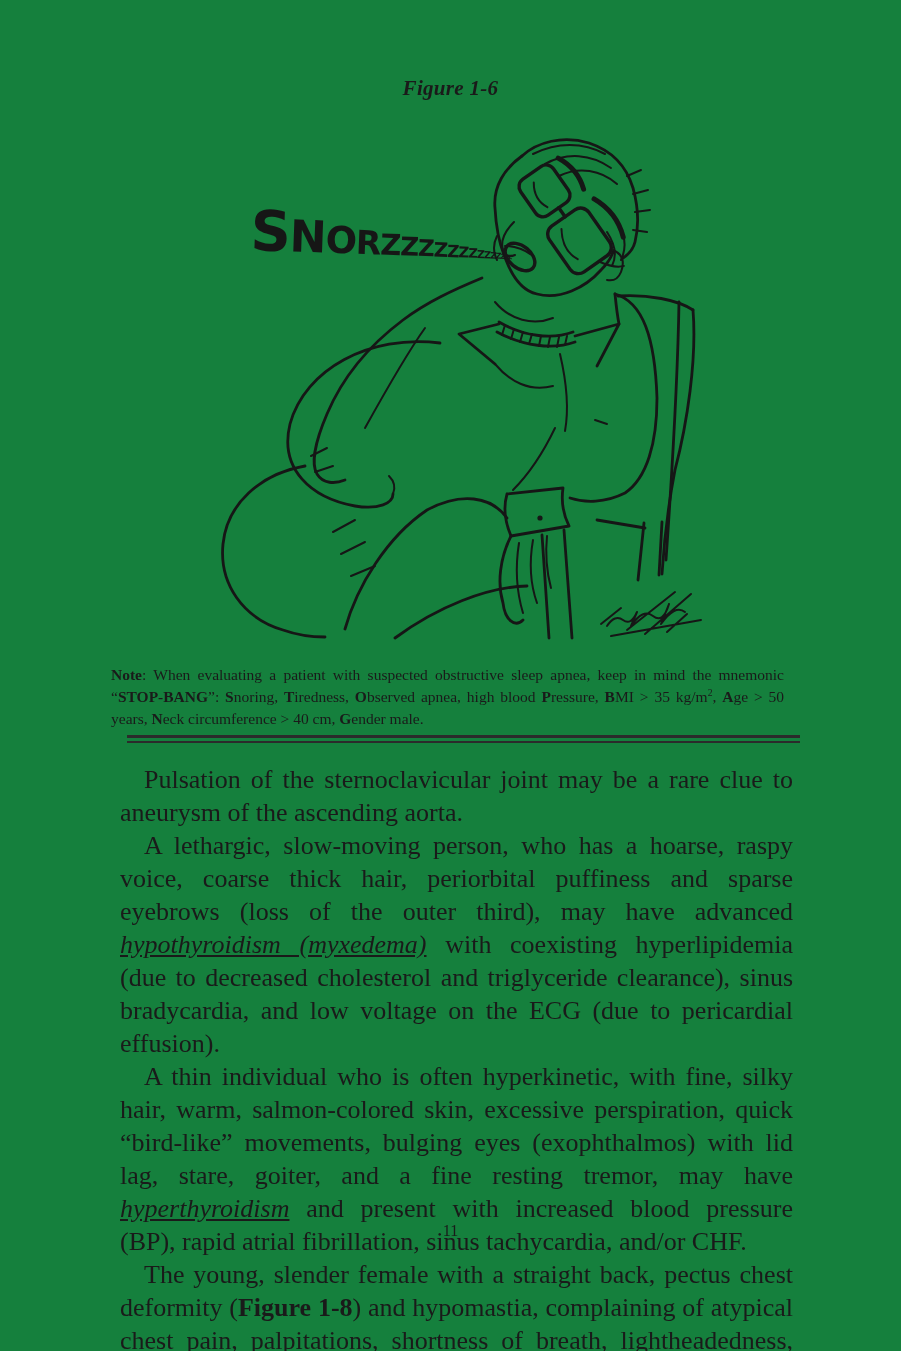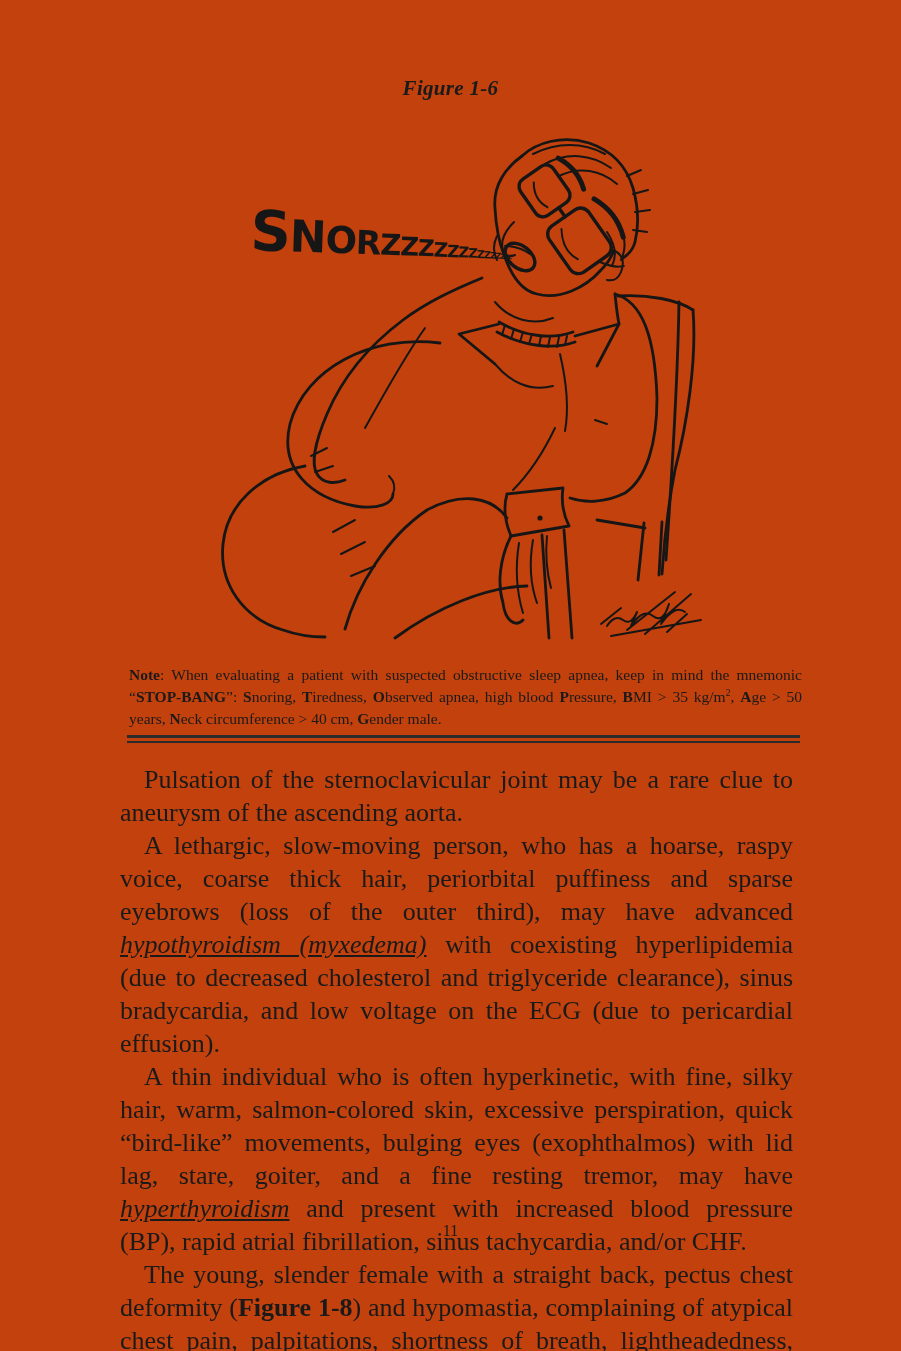--- a/index.html
+++ b/index.html
@@ -1,20 +1,20 @@
 <!DOCTYPE html>
 <html><head>
 <meta charset="utf-8">
 <style>
   html,body { margin:0; padding:0; background:#e8e8e8; }
   .page {
     position:relative;
     width:901px; height:1351px;
     margin:0 auto;
-    background:#c2410c;
+    background:#15803d;
     color:#1a1a1a;
     font-family:"Liberation Serif", serif;
     overflow:hidden;
   }
   .fig-title {
     position:absolute; top:76px; left:0; width:100%;
     text-align:center;
     font-family:"Liberation Serif", serif;
     font-size:21px; font-weight:bold; font-style:italic;
     letter-spacing:0.3px;
@@ -26,21 +26,21 @@
   .illustration svg { width:100%; height:100%; }
   .fig-caption {
     position:absolute; top:632px; left:114px; width:673px;
     text-align:center;
     font-family:"Liberation Sans", sans-serif;
     font-size:17px; font-weight:bold; font-style:italic;
     letter-spacing:0.2px;
     color:#161616;
   }
   .note {
-    position:absolute; top:664px; left:129px; width:673px;
+    position:absolute; top:664px; left:111px; width:673px;
     font-size:15.5px; line-height:21.8px;
     text-align:justify;
   }
   .rule {
     position:absolute; top:735px; left:127px; width:673px;
     height:3px;
     border-top:3px solid #2b2b2b;
     border-bottom:2px solid #2b2b2b;
   }
   .body-text {

